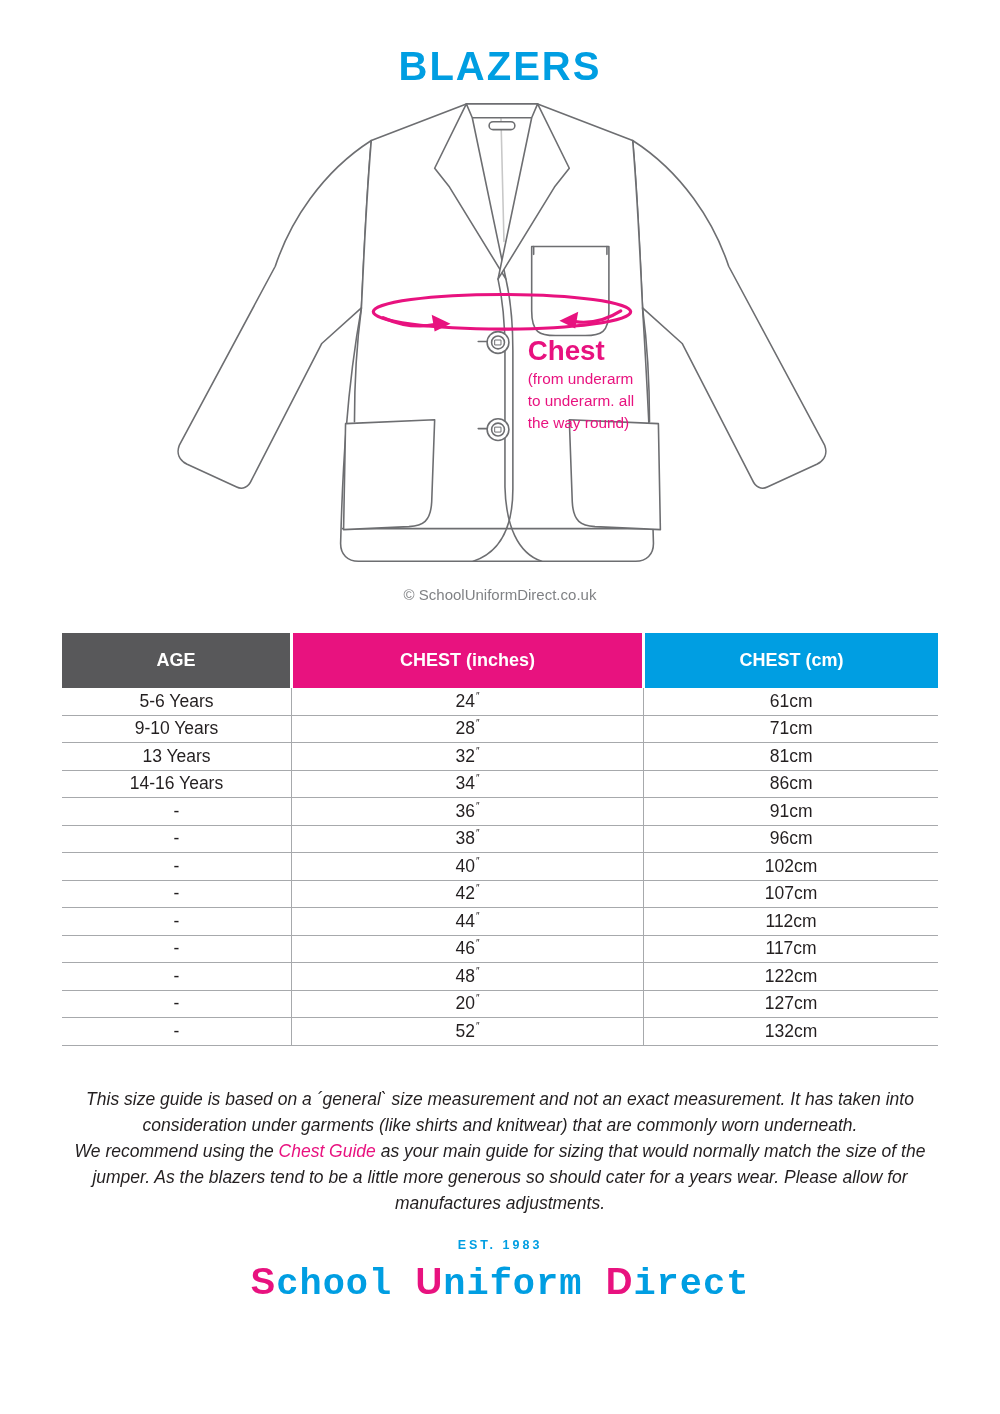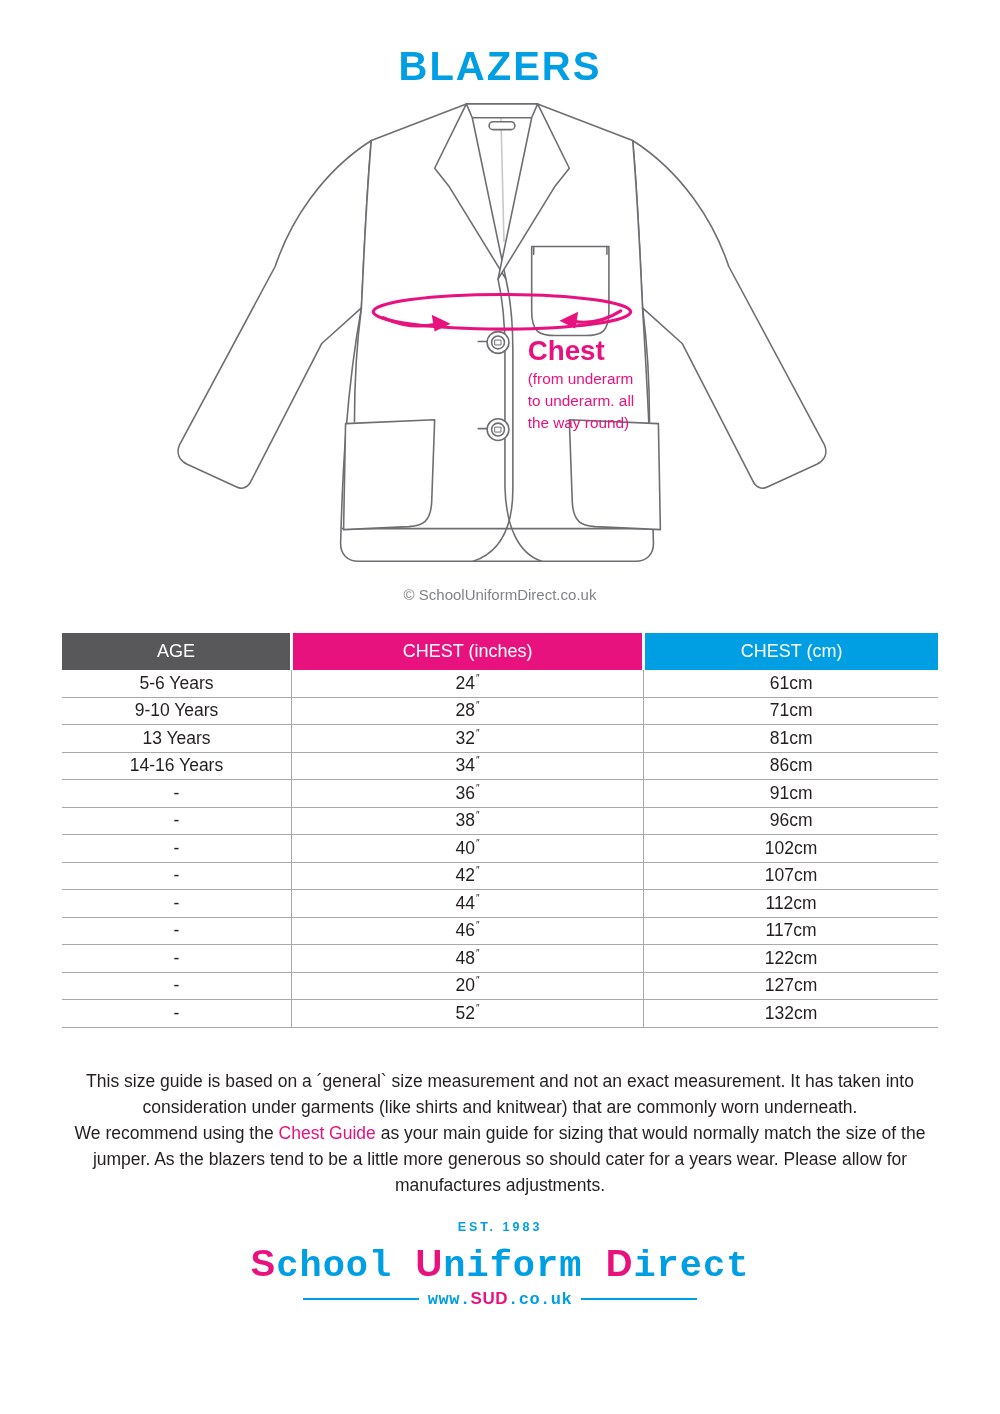--- a/index.html
+++ b/index.html
@@ -20,34 +20,34 @@
   .copyright{
     text-align:center;color:var(--gray);font-size:15px;margin-top:-6px;
   }
   .size-table{
     width:876px;margin:30px auto 0;border-collapse:collapse;table-layout:fixed;
   }
   .size-table col.age{width:26.2%}
   .size-table col.in{width:40.2%}
   .size-table col.cm{width:33.6%}
   .size-table th{
-    color:#ffffff;font-size:18px;font-weight:normal;height:37px;text-align:center;padding:0;
+    color:#ffffff;font-size:18px;font-weight:bold;height:37px;text-align:center;padding:9px;
   }
   .size-table th.h-age{background:var(--dark);}
   .size-table th.h-in{background:var(--pink);border-left:3px solid #fff;}
   .size-table th.h-cm{background:var(--blue);border-left:3px solid #fff;}
   .size-table td{
     text-align:center;font-size:17.5px;height:26.5px;padding:0;
     border-bottom:1px solid var(--line);color:var(--ink);
   }
   .size-table td + td{border-left:1px solid var(--line);}
   .inch-mark{font-size:10px;vertical-align:7px;margin-left:1px;}
   .notes{
     max-width:905px;margin:40px auto 0;text-align:center;
-    font-size:17.5px;line-height:26px;color:var(--ink);
+    font-size:17.5px;line-height:26px;color:var(--ink);font-style:italic;
   }
   .notes p{margin:0;}
   .pink{color:var(--pink);text-align:right;}
   .blue{color:var(--blue);font-family:Liberation Mono, monospace;}
   .logo{margin-top:22px;text-align:center;}
   .logo-est{
     color:var(--blue);font-size:12.5px;font-weight:bold;letter-spacing:3px;margin-bottom:9px;
   }
   .logo-name{font-size:37px;font-weight:bold;letter-spacing:1px;}
   .logo-name span{white-space:pre;}
@@ -205,18 +205,13 @@
 </table>
 
 <div class="notes">
   <p>This size guide is based on a ´general` size measurement and not an exact measurement. It has taken into consideration under garments (like shirts and knitwear) that are commonly worn underneath.</p>
   <p><span>We recommend using the </span><span class="pink">Chest Guide</span><span> as your main guide for sizing that would normally match the size of the jumper. As the blazers tend to be a little more generous so should cater for a years wear. Please allow for manufactures adjustments.</span></p>
 </div>
 
 <div class="logo">
   <div class="logo-est">EST. 1983</div>
   <div class="logo-name"><span class="pink">S</span><span class="blue">chool </span><span class="pink">U</span><span class="blue">niform </span><span class="pink">D</span><span class="blue">irect</span></div>
-  <div class="logo-url">
-    <span class="dash"></span>
-    <span class="logo-url-text"><span class="blue">www.</span><span class="pink">SUD</span><span class="blue">.co.uk</span></span>
-    <span class="dash"></span>
-  </div>
 </div>
 
 </body></html>

